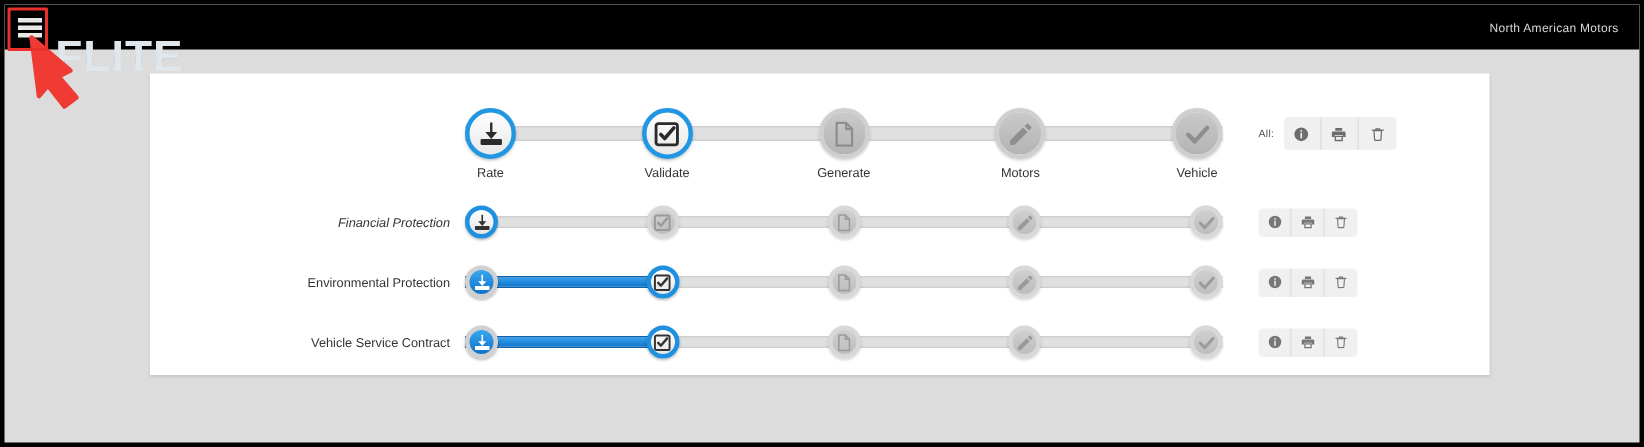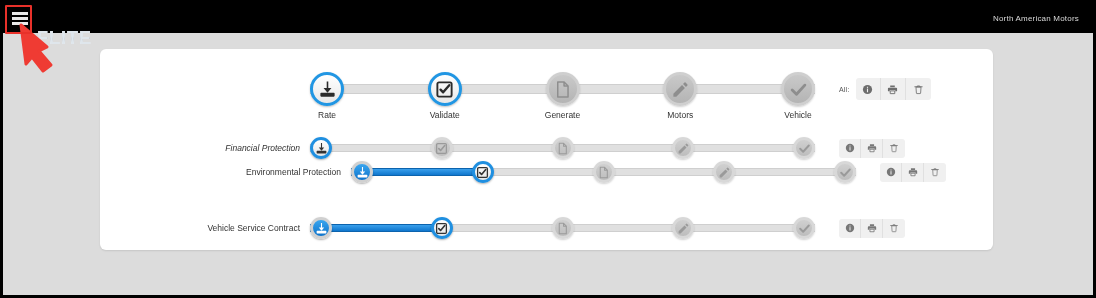--- a/index.html
+++ b/index.html
@@ -34,52 +34,52 @@
 
   .brand { display: flex; flex-direction: column; justify-content: center; line-height: 1; }
   .brand-sup {
     font-size: 4px; letter-spacing: 0.6px; color: #cfd6de;
     font-family: "Liberation Sans", sans-serif;
     margin-left: 3px; margin-bottom: 1px;
     white-space: nowrap;
     transform: scaleY(0.9);
   }
   .brand-word {
-    font-size: 18px; font-weight: 700; letter-spacing: 1px;
+    font-size: 29px; font-weight: 700; letter-spacing: 1px;
     font-family: "Liberation Sans", sans-serif;
     color: #f2f5f8;
     background: linear-gradient(180deg,#ffffff 0%,#c9d4de 40%,#7d8a96 55%,#e9eef3 75%,#ffffff 100%);
     -webkit-background-clip: text; background-clip: text; color: transparent;
     text-shadow: 0 0 0 #dfe6ec;
     white-space: nowrap;
     margin-top: 35px;
   }
   .topbar-right {
     margin-left: auto; margin-right: 14px;
     font-size: 8px; color: #d8d8d8; letter-spacing: 0.2px; white-space: nowrap;
   }
 
   
   .card {
     position: absolute; left: 97px; top: 46px;
     width: 893px; height: 201px;
     background: #fff;
-    border-radius: 6px;
+    border-radius: 0;
     box-shadow: 0 1px 2px rgba(0,0,0,0.10);
   }
 
   
   .stepper-row {
     position: absolute;
     display: flex; align-items: center;
     left: 0; width: 893px;
   }
   .row-header { top: 12px; height: 56px; }
   .row-item-0 { top: 80px; height: 38px; font-style: italic; }
-  .row-item-1 { top: 104px; height: 38px; padding-left: 41px; }
+  .row-item-1 { top: 120px; height: 38px; }
   .row-item-2 { top: 160px; height: 38px; }
 
   .row-label {
     width: 210px; text-align: right; padding-right: 10px;
     font-size: 8.5px; color: #333; white-space: nowrap;
   }
   .row-label.header-spacer { color: transparent; }
 
   
   .track {

